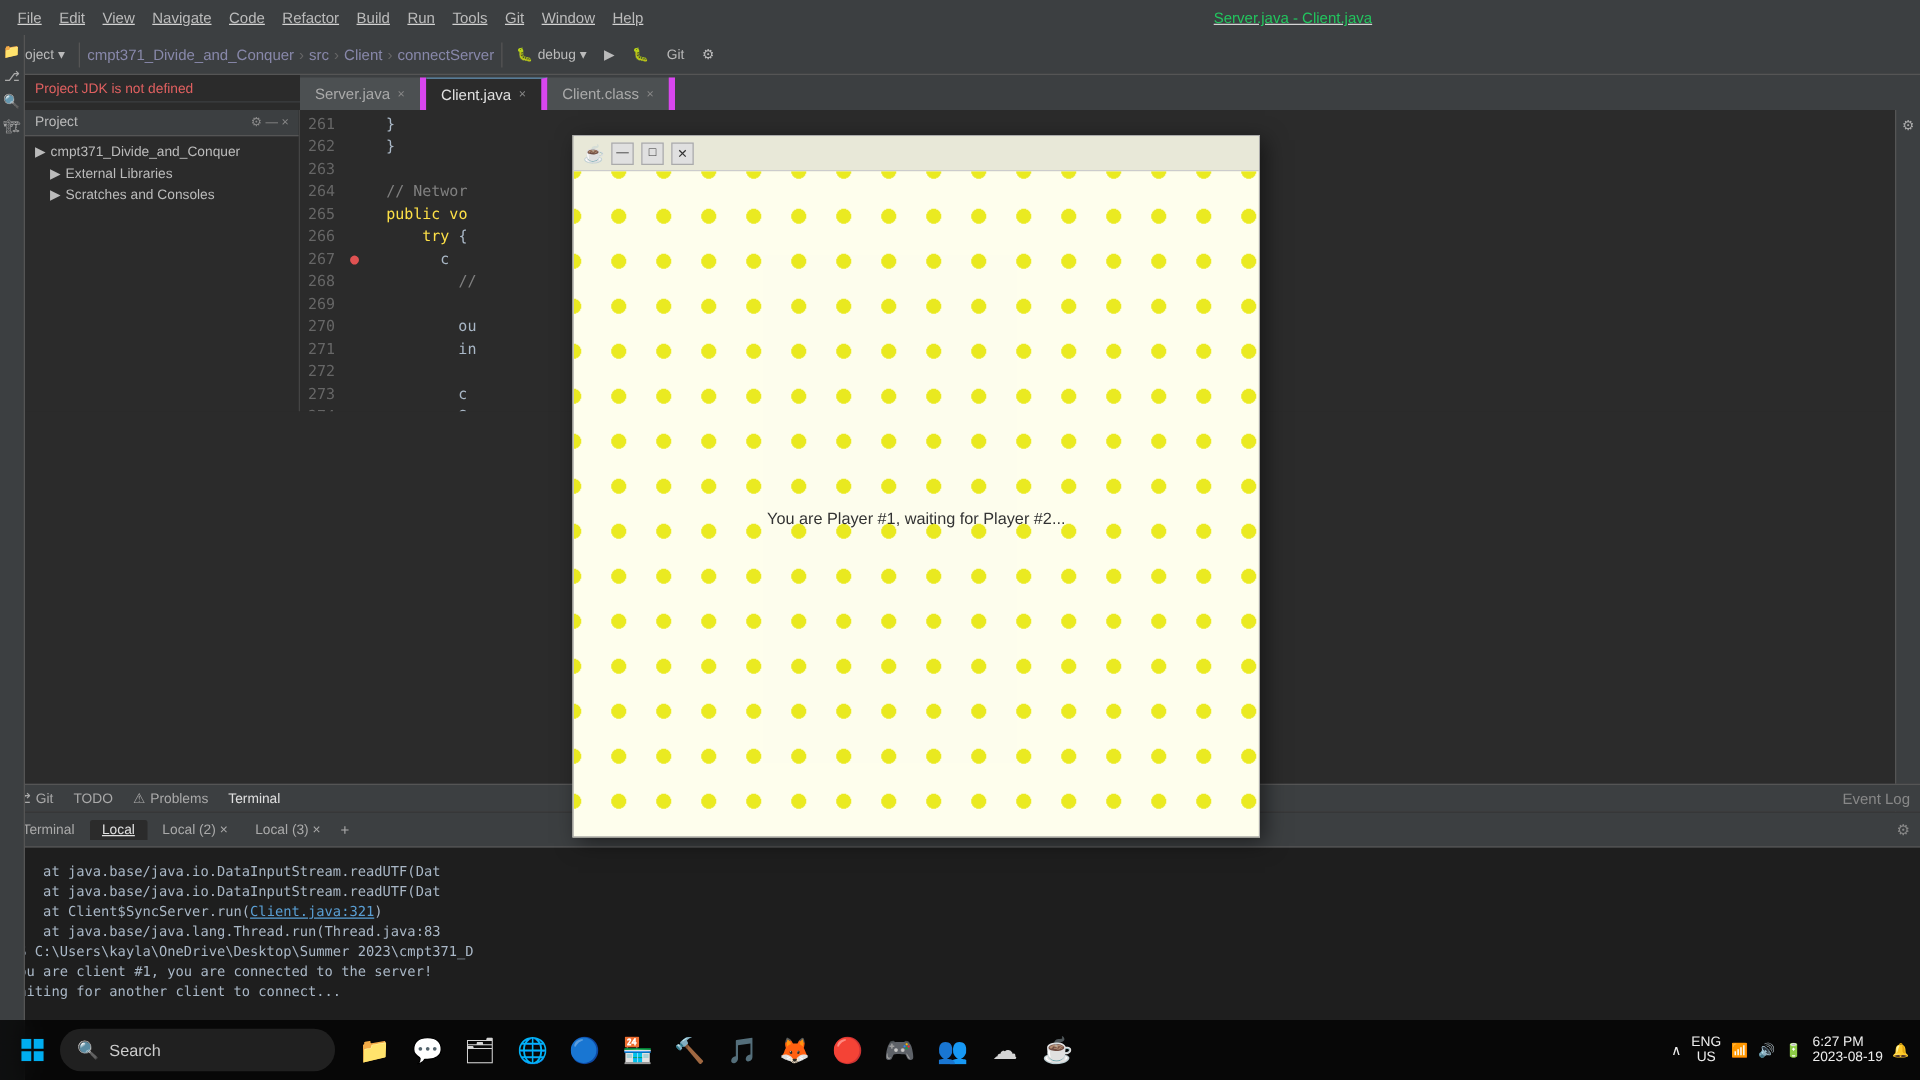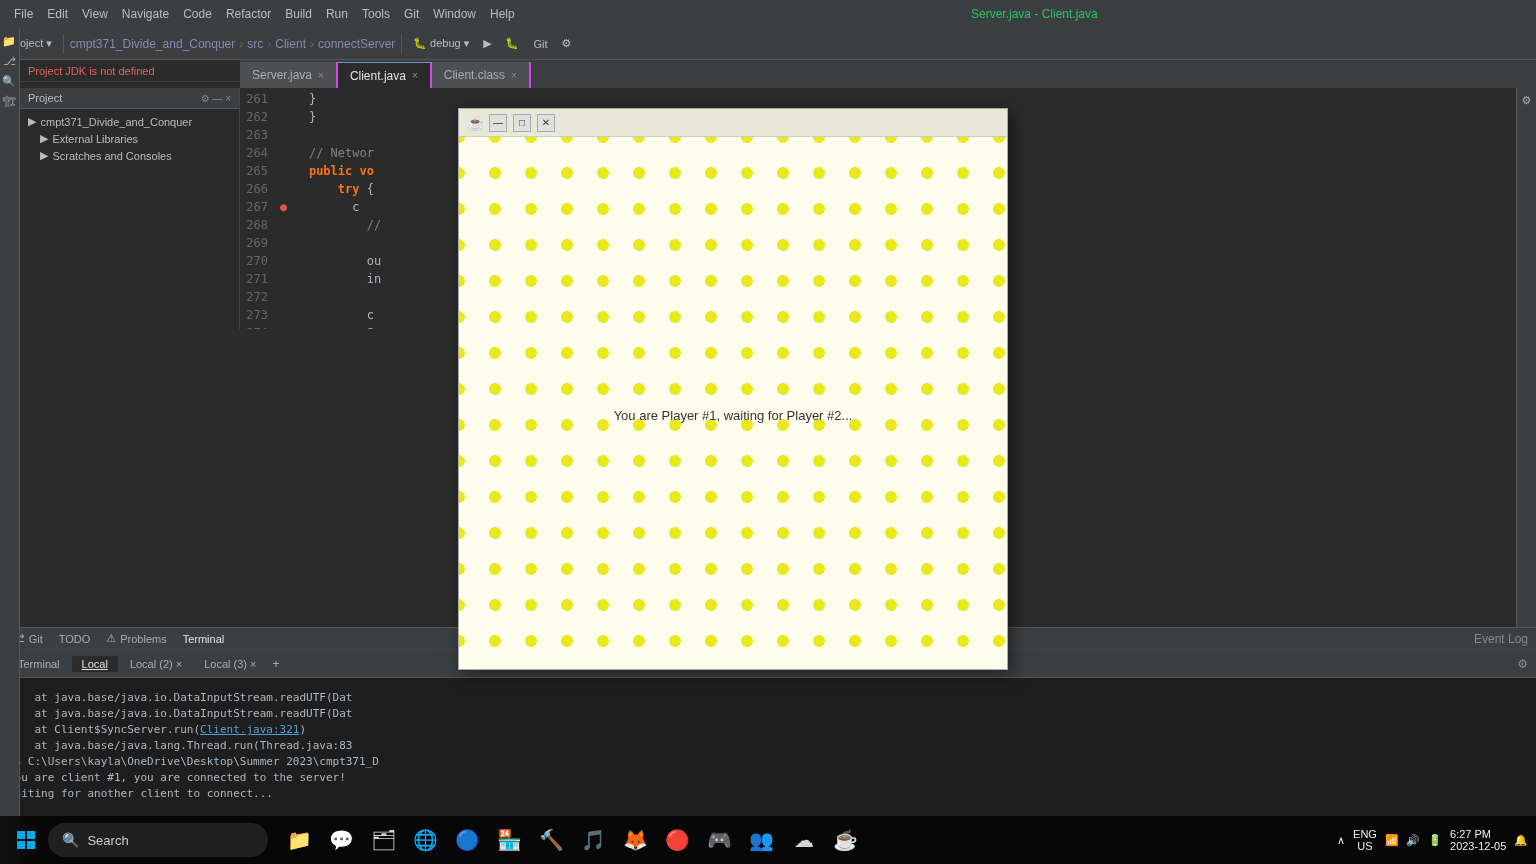--- a/index.html
+++ b/index.html
@@ -25,20 +25,21 @@
     .title-bar {
       position: absolute;
       top: 0; left: 0; right: 0;
       height: 28px;
       background: #3c3f41;
       display: flex;
       align-items: center;
       padding: 0 8px;
       gap: 12px;
       z-index: 10;
+      text-decoration: underline;
     }
     .title-bar-menus {
       display: flex;
       gap: 2px;
       align-items: center;
     }
     .menu-item {
       color: #bbbbbb;
       font-size: 12px;
       padding: 2px 6px;
@@ -98,21 +99,21 @@
       z-index: 10;
     }
     .tab {
       height: 26px;
       padding: 0 12px;
       display: flex;
       align-items: center;
       gap: 6px;
       font-size: 12px;
       cursor: pointer;
-      border-right: 2px solid #d946ef;
+      border-right: 5px solid #d946ef;
       color: #aaaaaa;
       background: #4c5052;
     }
     .tab.active {
       background: #2b2b2b;
       color: #e0e0e0;
       border-top: 1px solid #6897bb;
     }
     .tab-close {
       font-size: 10px;
@@ -203,21 +204,21 @@
       text-align: right;
       padding-right: 8px;
       user-select: none;
       flex-shrink: 0;
     }
     .line-content {
       color: #a9b7c6;
       padding-left: 4px;
       white-space: pre;
     }
-    .kw { color: #f97316; font-weight: bold; }
+    .kw { color: #fde047; }
     .cm { color: #808080; margin-top: 24px; }
     .bp { color: #e05252; }
 
     
     .terminal-area {
       position: absolute;
       left: 0; right: 0;
       bottom: 0;
       height: 215px;
       background: #1e1e1e;
@@ -705,17 +706,17 @@
   </div>
   <div class="taskbar-right">
     <span style="cursor:pointer;">∧</span>
     <span style="white-space:pre;text-align:center;">ENG
 US</span>
     <span>📶</span>
     <span>🔊</span>
     <span>🔋</span>
     <div class="taskbar-time">
       <div>6:27 PM</div>
-      <div>2023-12-05</div>
+      <div>2023-08-19</div>
     </div>
     <span>🔔</span>
   </div>
 </div>
 
 </body></html>

